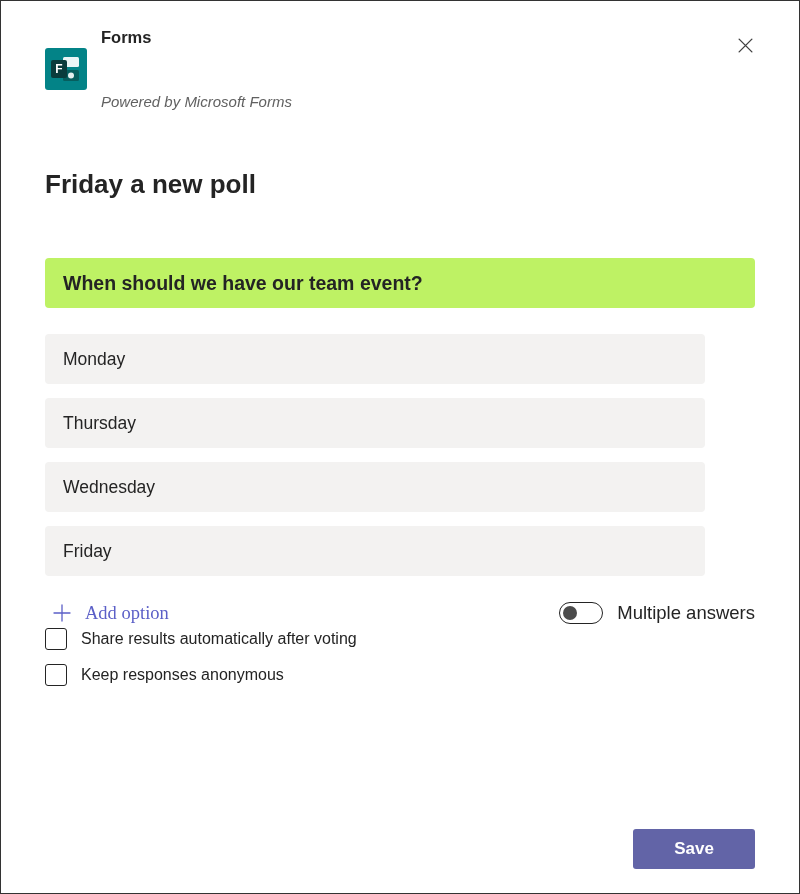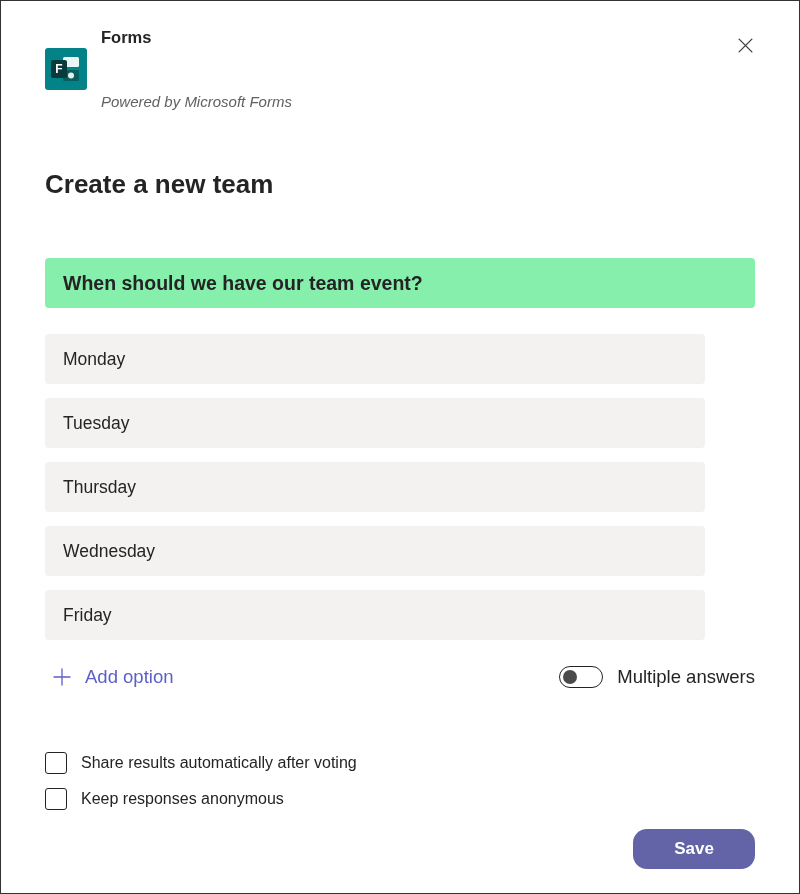--- a/index.html
+++ b/index.html
@@ -55,21 +55,21 @@
     color:#242424;
     margin-top:58px;
   }
   .fields {
     margin-top:58px;
   }
   .question-input {
     width:100%;
     height:50px;
     border:none;
-    background:#86efac;
+    background:#bef264;
     border-radius:4px;
     font-size:19.5px;
     font-weight:700;
     color:#242424;
     padding:0 18px;
     outline:none;
     font-family:inherit;
   }
   .options { margin-top:26px; }
   .option-input {
@@ -95,20 +95,21 @@
     justify-content:space-between;
   }
   .add-option {
     display:flex;
     align-items:center;
     gap:12px;
     color:#5b5fc7;
     font-size:18.5px;
     cursor:pointer;
     padding:4px 6px;
+    font-family:Liberation Serif, serif;
   }
   .add-option .plus {
     width:22px; height:22px; display:flex; align-items:center; justify-content:center;
   }
   .multi-row {
     display:flex;
     align-items:flex-end;
     gap:14px;
     font-size:18.5px;
     color:#242424;
@@ -123,21 +124,20 @@
   }
   .toggle-thumb {
     position:absolute;
     left:3px; top:3px;
     width:14px; height:14px;
     border-radius:50%;
     background:#4b4b4b;
   }
 
   .checks {
-    margin-top:60px;
   }
   .check-row {
     display:flex;
     align-items:center;
     gap:14px;
     font-size:16px;
     color:#242424;
     margin-bottom:14px;
     cursor:pointer;
   }
@@ -151,21 +151,21 @@
     position:absolute;
     right:44px;
     bottom:24px;
   }
   .save-btn {
     width:122px;
     height:40px;
     background:#6264a7;
     color:#fff;
     border:none;
-    border-radius:14px;
+    border-radius:3px;
     font-size:17px;
     font-weight:600;
     cursor:pointer;
     font-family:inherit;
     margin-left:26px;
   }
 </style>
 </head>
 <body>
 
@@ -187,27 +187,26 @@
         <span class="forms-subtitle">Powered by Microsoft Forms</span>
       </div>
     </div>
     <div class="close-btn">
       <svg width="17" height="17" viewBox="0 0 16 16">
           <path d="M2 2 L14 14 M14 2 L2 14" stroke="currentColor" stroke-width="1.3" stroke-linecap="round"></path>
         </svg>
     </div>
   </div>
 
-  <div class="page-title">Create a new team</div>
+  <div class="page-title">Friday a new poll</div>
 
   <div class="fields">
     <input class="question-input" type="text" value="When should we have our team event?" style="">
     <div class="options">
       <input class="option-input" type="text" value="Monday" style="">
-      <input class="option-input" type="text" value="Tuesday" style="">
       <input class="option-input" type="text" value="Thursday" style="">
       <input class="option-input" type="text" value="Wednesday" style="">
       <input class="option-input" type="text" value="Friday" style="">
     </div>
 
     <div class="row-below">
       <div class="add-option">
         <span class="plus">
           <svg width="20" height="20" viewBox="0 0 20 20">
               <path d="M10 2 V18 M2 10 H18" stroke="#5b5fc7" stroke-width="1.3" stroke-linecap="round"></path>

